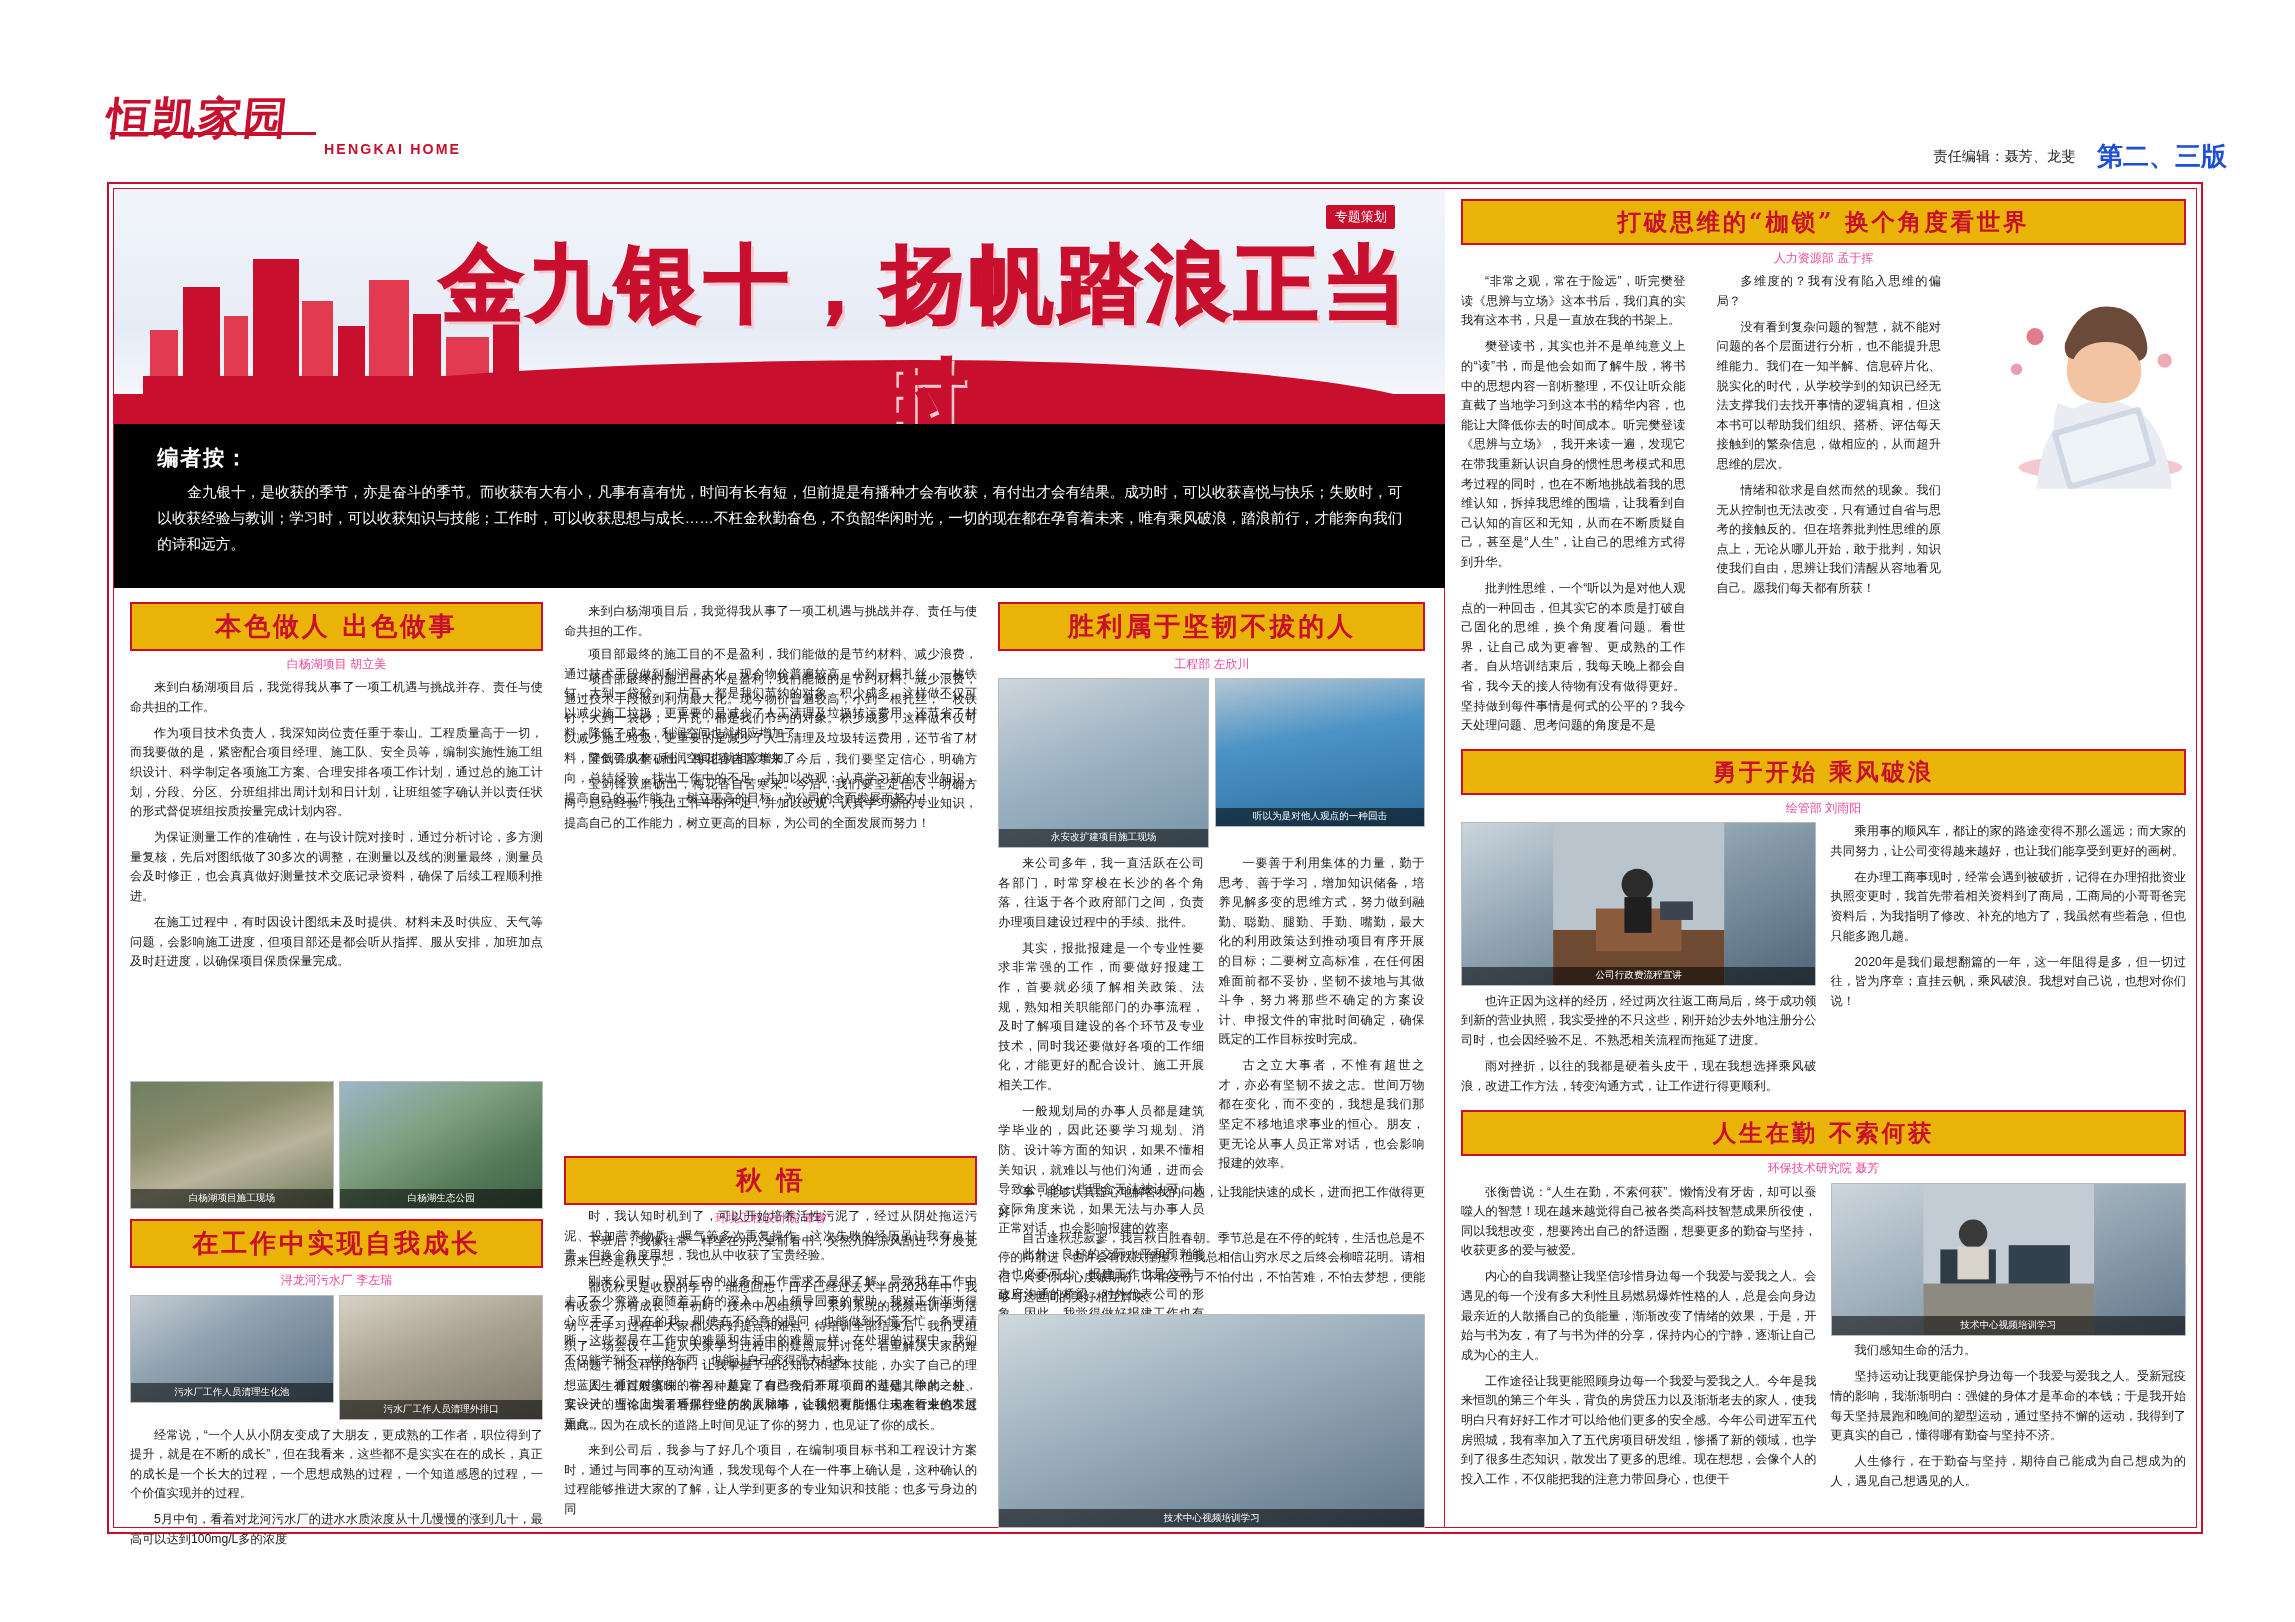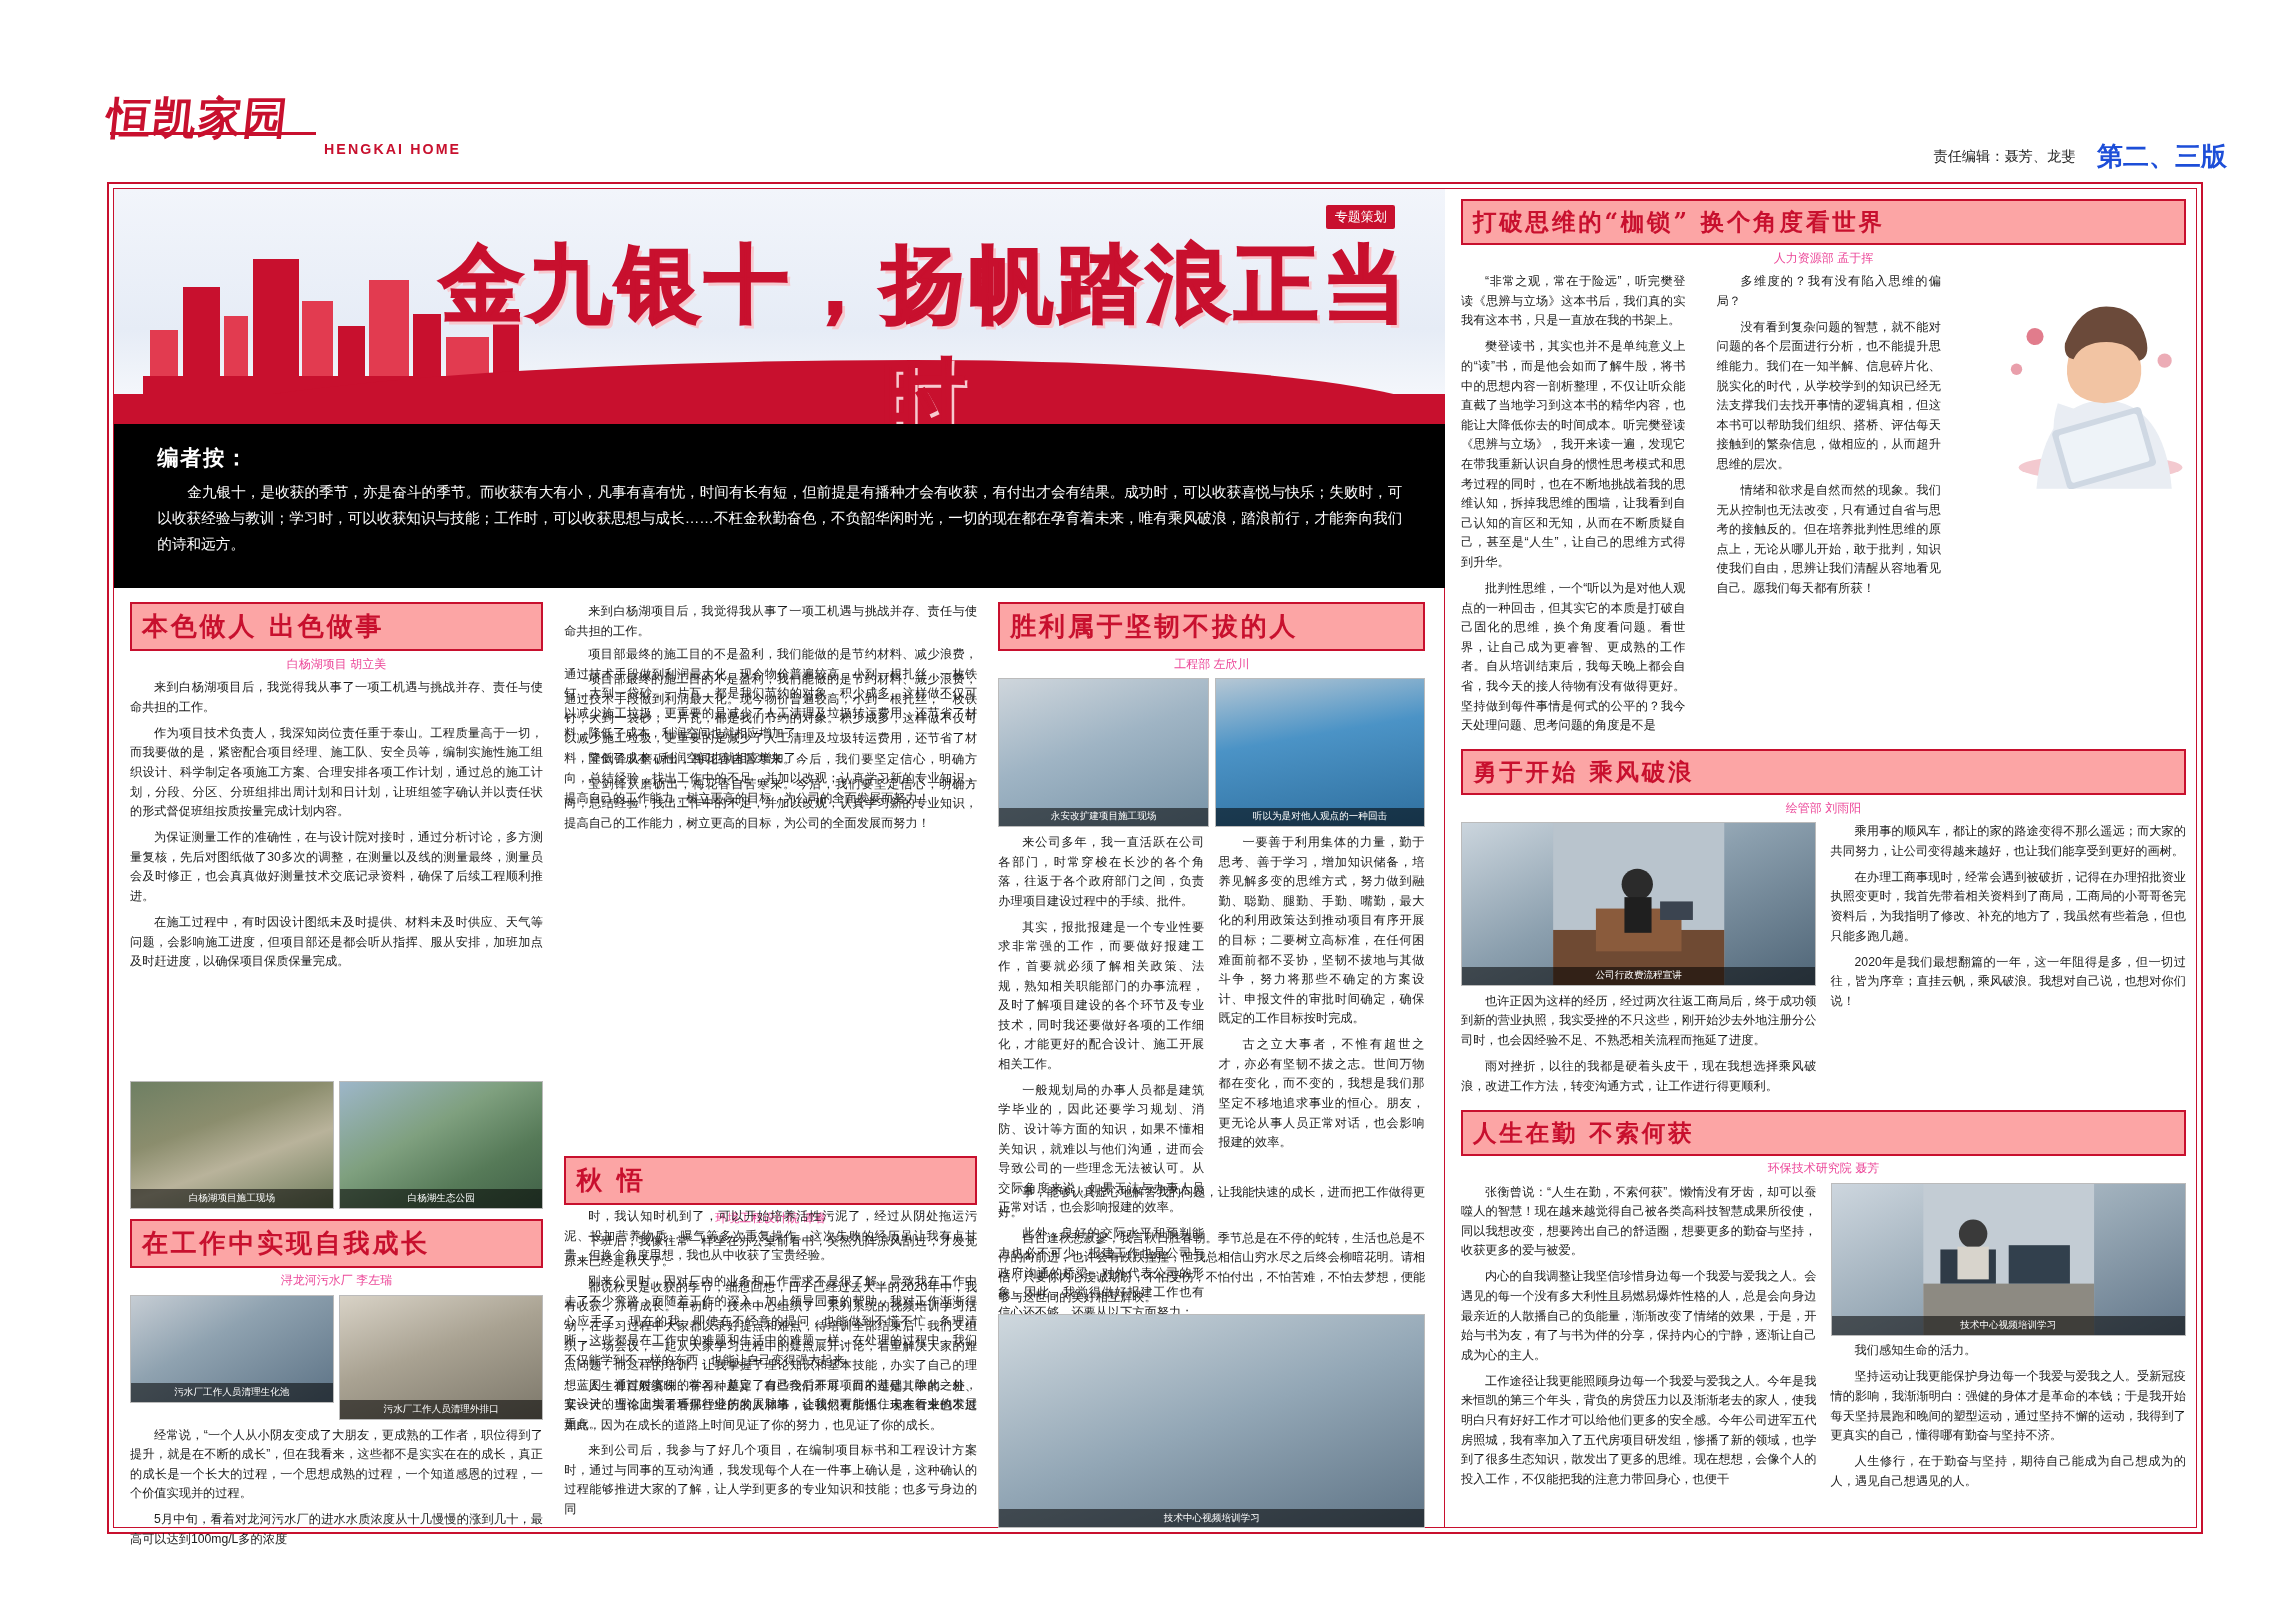--- a/index.html
+++ b/index.html
@@ -71,25 +71,25 @@
   
   .editor-note {
     position:absolute; left:0; top:235px; width:1331px; height:164px;
     background:#000000; color:#fff; padding:18.5px 43px 0 43px;
   }
   .editor-note h3 { margin:0 0 7.1px 0; font-size:21.4px; font-weight:bold; letter-spacing:1.4px;}
   .editor-note p { margin:0; font-size:14.6px; line-height:26px; text-indent:30px; text-align:justify;}
 
   
   .hl {
-    display:block; text-align:left;
+    display:block; text-align:center;
     border:2.1px solid #c8102e; padding:5px 10px;
     font-family:"DejaVu Serif", serif;
     font-size:26px; font-weight:bold; color:#c8102e; letter-spacing:2.8px;
-    background:#fca5a5;
+    background:#eab308;
   }
   .hl.small { font-size:23.5px; }
   .byline { text-align:center; font-size:12px; color:#ec4899; margin:4.3px 0 5.7px 0; }
 
   
   .col { position:absolute; top:413px; }
   .c1 { left:15.7px; width:413px; }
   .c2 { left:450px; width:413px; }
 
   .ptext { font-size:12.2px; line-height:19.6px; text-align:justify; color:#1a1a1a; text-indent:24px; margin:0 0 6.4px 0;}
@@ -214,21 +214,21 @@
           <div class="byline">环境工程设计院 谭睿</div>
           <p class="ptext">下班后，我像往常一样坐在办公桌前看书，突然几阵凉风刮过，才发觉原来已经是秋天了。</p>
           <p class="ptext">都说秋天是收获的季节，细想回想，日子已经过去大半的2020年中，我有收获，亦有成长。年初时，技术中心组织了一系列系统的视频培训学习活动，在学习过程中大家都以录好提点和难点，待培训全部结束后，我们又组织了一场会议，一起从大家学习过程中的疑点展开讨论，着重解决大家的难点问题，而这样的培训，让我掌握了理论知识和基本技能，办实了自己的理想蓝图；通过对案例的学习，奠定了自己今后开展项目的基础。除此之外，安设计的理论上增了环保行业的发展脉络，让我们更能抓住未来行业的发展重点。</p>
           <p class="ptext">来到公司后，我参与了好几个项目，在编制项目标书和工程设计方案时，通过与同事的互动沟通，我发现每个人在一件事上确认是，这种确认的过程能够推进大家的了解，让人学到更多的专业知识和技能；也多亏身边的同</p>
         </div>
 
         <div style="position:absolute;left:884px;top:413px;width:427px;">
           <div class="hl">胜利属于坚韧不拔的人</div>
           <div class="byline">工程部 左欣川</div>
           <div class="photo-row">
-            <div class="photo ph-c" style="width:211px;height:149px;font-family:Liberation Mono, monospace;">
+            <div class="photo ph-c" style="width:211px;height:170px;font-family:Liberation Mono, monospace;">
               <div class="cap">永安改扩建项目施工现场</div>
             </div>
             <div class="photo ph-d" style="width:211px;height:149px;">
               <div class="cap">听以为是对他人观点的一种回击</div>
             </div>
           </div>
           <div style="display:flex;gap:14.2px;">
             <div style="width:206px;">
               <p class="ptext">来公司多年，我一直活跃在公司各部门，时常穿梭在长沙的各个角落，往返于各个政府部门之间，负责办理项目建设过程中的手续、批件。</p>
               <p class="ptext">其实，报批报建是一个专业性要求非常强的工作，而要做好报建工作，首要就必须了解相关政策、法规，熟知相关职能部门的办事流程，及时了解项目建设的各个环节及专业技术，同时我还要做好各项的工作细化，才能更好的配合设计、施工开展相关工作。</p>

